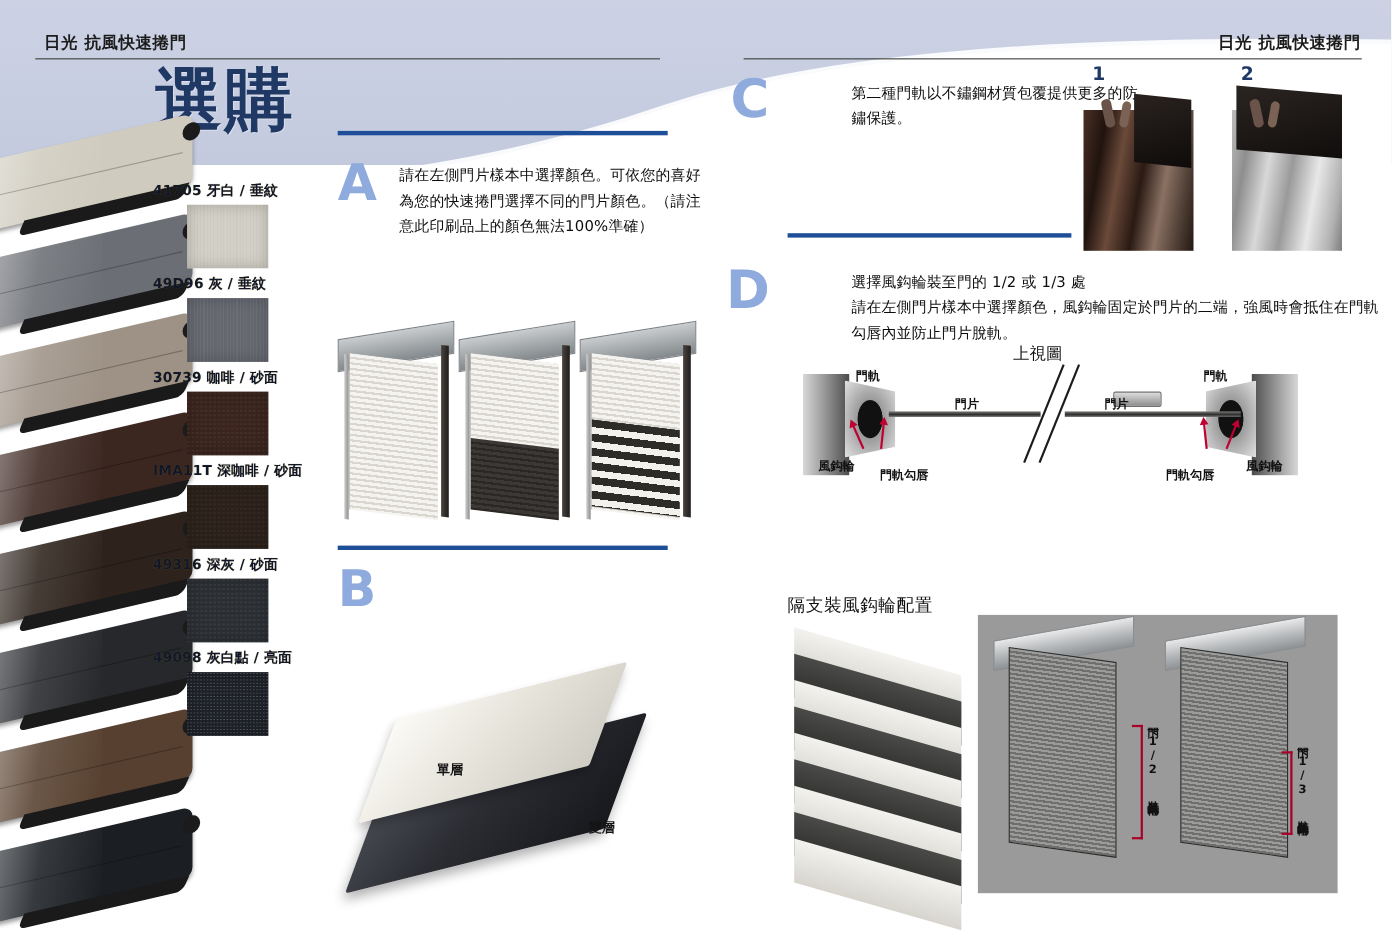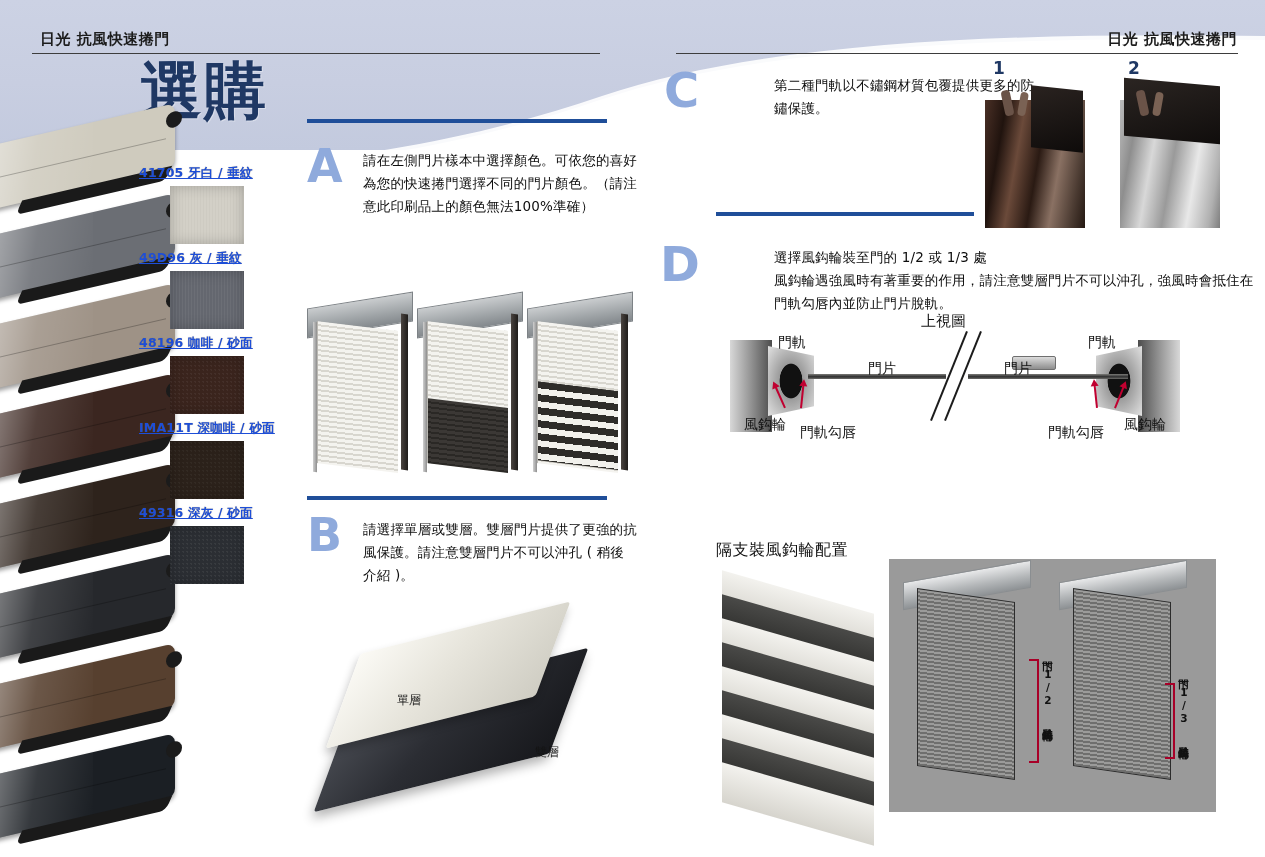--- a/index.html
+++ b/index.html
@@ -57,25 +57,24 @@
     background:#1b1b1b;
   }
   .slat .tail{
     position:absolute;right:6px;bottom:-11px;width:150px;height:13px;
     background:#1a1a1a;border-radius:0 0 6px 6px;transform:skewX(-26deg);
   }
 
   .swlist{position:absolute;left:139px;top:165px;width:200px;}
   .swrow{position:relative;height:85px;}
   .swname{
-    font-size:12.5px;color:#1d4ed8;font-weight:700;white-space:nowrap;
+    font-size:12.5px;color:#0f172a;font-weight:700;white-space:nowrap;
     font-family:"DejaVu Sans","Liberation Sans",sans-serif;
     text-shadow:0 0 1px rgba(160,120,20,.5);
     letter-spacing:.2px;
-    text-decoration:underline;
   }
   .swchip{
     margin-top:4px;margin-left:31px;width:74px;height:58px;
     box-shadow:inset 0 0 14px rgba(0,0,0,.22);
     position:relative;overflow:hidden;
   }
   .swchip .tex{position:absolute;inset:0;opacity:.5;}
 
   
   .col-mid{position:absolute;left:307px;top:110px;width:330px;}
@@ -137,21 +136,21 @@
     transform:skewY(-14deg) skewX(-22deg);border-radius:3px;
     box-shadow:0 5px 8px rgba(0,0,0,.24);
   }
   .lay-bot{
     position:absolute;left:0px;top:56px;width:236px;height:96px;
     background:linear-gradient(125deg,#4b4e55 0%,#2b2d33 45%,#17181c 100%);
     transform:skewY(-14deg) skewX(-22deg);border-radius:3px;
     box-shadow:0 6px 10px rgba(0,0,0,.3);
   }
   .lbl-mini{
-    position:absolute;font-size:12px;color:#141414;font-weight:400;
+    position:absolute;font-size:12px;color:#141414;font-weight:700;
     font-family:"DejaVu Sans","Liberation Sans",sans-serif;
   }
 
   
   .col-right{position:absolute;left:716px;top:58px;width:549px;}
   .item-r{position:relative;padding-left:58px;}
   .letter-r{
     position:absolute;left:-52px;top:-8px;
     font-family:"DejaVu Sans","Liberation Sans",sans-serif;
     font-weight:700;font-size:48px;color:#8faadc;line-height:1;
@@ -169,21 +168,21 @@
 
   .rule-blue2{position:absolute;left:716px;top:212px;width:258px;height:4px;background:#1f4e99;}
 
   
   .topview{position:absolute;left:716px;top:312px;width:470px;height:128px;}
   .tv-title{
     position:absolute;left:205px;top:0;font-size:15px;color:#111;
     font-family:"DejaVu Sans","Liberation Sans",sans-serif;
   }
   .tv-lbl{
-    position:absolute;font-size:14px;color:#111;font-weight:400;white-space:nowrap;
+    position:absolute;font-size:11px;color:#111;font-weight:700;white-space:nowrap;
     font-family:"DejaVu Sans","Liberation Sans",sans-serif;
   }
   .tv-arrow{position:absolute;background:#c00030;width:1.6px;transform-origin:bottom center;}
   .tv-arrow:after{
     content:"";position:absolute;top:-5px;left:-3px;
     border-left:4px solid transparent;border-right:4px solid transparent;
     border-bottom:7px solid #c00030;
   }
   .tv-slat{position:absolute;height:5px;background:linear-gradient(180deg,#7b7b78,#303030 55%,#6d6d6a);}
   .tv-brk{position:absolute;width:2px;background:#1c1c1c;transform:rotate(22deg);}
@@ -306,35 +305,41 @@
           <i class="tex" style="background:repeating-linear-gradient(90deg,rgba(0,0,0,.05) 0 1px,transparent 1px 3px);"></i>
         </div>
     </div>
     <div class="swrow">
       <div class="swname">49D96 灰 / 垂紋</div>
       <div class="swchip" style="background:#64676f;">
           <i class="tex" style="background:repeating-linear-gradient(90deg,rgba(255,255,255,.1) 0 1px,transparent 1px 3px);"></i>
         </div>
     </div>
     <div class="swrow">
-      <div class="swname">48196 咖啡 / 砂面</div>
+      <div class="swname">30739 咖啡 / 砂面</div>
       <div class="swchip" style="background:#3a241d;">
           <i class="tex" style="background:radial-gradient(circle at 30% 40%,rgba(255,255,255,.10) 0 1px,transparent 1px);background-size:4px 4px;"></i>
         </div>
     </div>
     <div class="swrow">
       <div class="swname">IMA11T 深咖啡 / 砂面</div>
       <div class="swchip" style="background:#2b211a;">
           <i class="tex" style="background:radial-gradient(circle at 30% 40%,rgba(255,255,255,.08) 0 1px,transparent 1px);background-size:4px 4px;"></i>
         </div>
     </div>
     <div class="swrow">
       <div class="swname">49316 深灰 / 砂面</div>
       <div class="swchip" style="background:#2b2e33;">
           <i class="tex" style="background:radial-gradient(circle at 30% 40%,rgba(255,255,255,.12) 0 1px,transparent 1px);background-size:4px 4px;"></i>
+        </div>
+    </div>
+    <div class="swrow">
+      <div class="swname">49098 灰白點 / 亮面</div>
+      <div class="swchip" style="background:#1e2228;">
+          <i class="tex" style="background:radial-gradient(circle at 25% 35%,rgba(220,225,235,.55) 0 .6px,transparent .6px);background-size:3px 3px;"></i>
         </div>
     </div>
   </div>
 
   <div class="col-mid">
     <div class="rule-blue short"></div>
 
     <div class="item" style="margin-top:26px;">
       <div class="letter">A</div>
       <div class="ptext">請在左側門片樣本中選擇顏色。可依您的喜好為您的快速捲門選擇不同的門片顏色。（請注意此印刷品上的顏色無法100%準確）</div>
@@ -364,21 +369,20 @@
         </div>
         <div class="jamb"></div>
     </div>
   </div>
 
   <div style="position:absolute;left:307px;top:496px;width:300px;height:4px;background:#1f4e99;"></div>
 
   <div style="position:absolute;left:307px;top:518px;width:330px;">
     <div class="item" style="margin-top:0;">
       <div class="letter">B</div>
-      <div class="ptext">請選擇單層或雙層。雙層門片提供了更強的抗風保護。請注意雙層門片不可以沖孔 ( 稍後介紹 )。</div>
     </div>
   </div>
 
   <div class="layers">
     <div class="lay-bot"></div>
     <div class="lay-top"></div>
     <div class="lbl-mini" style="left:64px;top:66px;">單層</div>
     <div class="lbl-mini" style="left:202px;top:118px;">雙層</div>
   </div>
 
@@ -405,21 +409,21 @@
       <div style="position:absolute;left:34px;top:10px;width:8px;height:24px;background:#7a6254;border-radius:4px;transform:rotate(10deg);"></div>
     </div>
   </div>
 
   <div class="rule-blue2"></div>
 
   <div style="position:absolute;left:716px;top:246px;width:549px;">
     <div class="item-r" style="padding-left:58px;">
       <div class="letter-r" style="left:-56px;top:-6px;">D</div>
       <div class="ptext">選擇風鈎輪裝至門的 1/2 或 1/3 處</div>
-      <div class="ptext">風鈎輪遇強風時有著重要的作用，請注意雙層門片不可以沖孔，強風時會抵住在門軌勾唇內並防止門片脫軌。</div>
+      <div class="ptext">請在左側門片樣本中選擇顏色，風鈎輪固定於門片的二端，強風時會抵住在門軌勾唇內並防止門片脫軌。</div>
     </div>
   </div>
 
   <div class="topview">
     <div class="tv-title">上視圖</div>
 
     <div class="tv-bracket" style="left:14px;top:28px;"></div>
     <div class="tv-guide" style="left:52px;top:34px;"></div>
     <div class="tv-lbl" style="left:62px;top:22px;">門軌</div>
 

